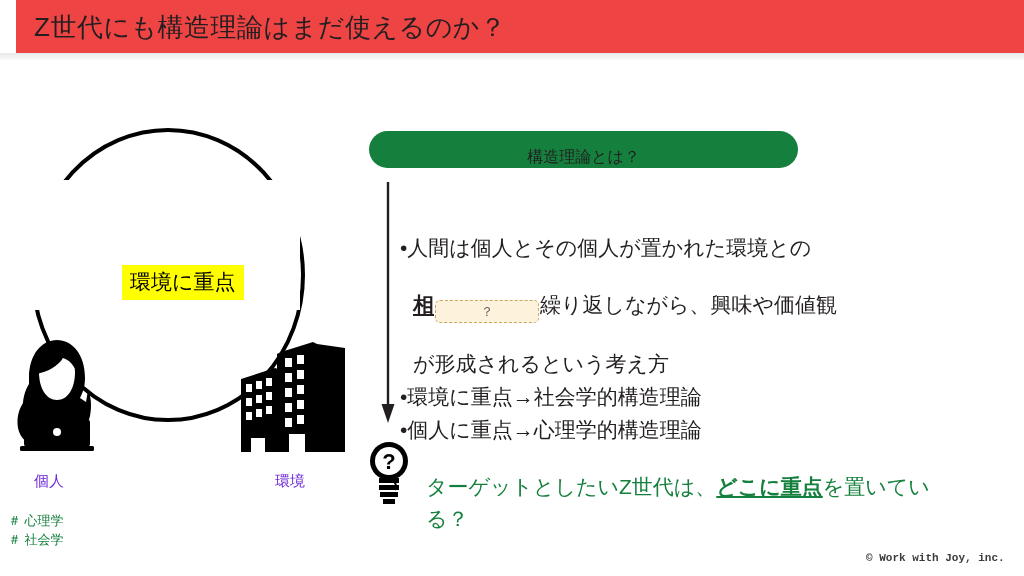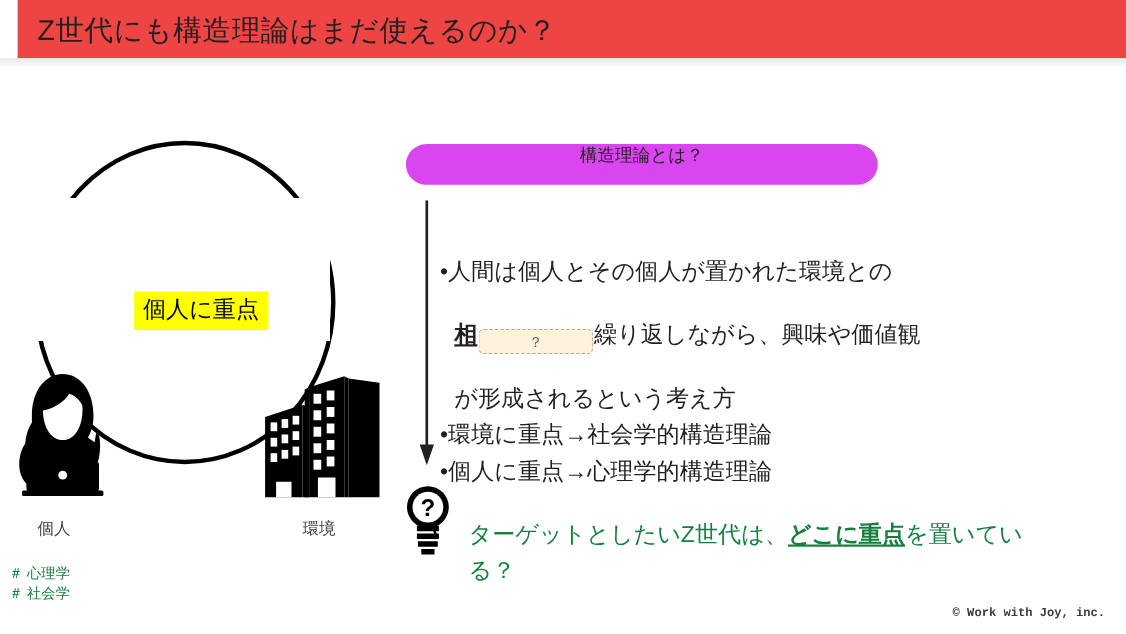--- a/index.html
+++ b/index.html
@@ -37,31 +37,31 @@
     position:absolute;left:122px;top:145px;
     background:#ffff00;color:#000;
     font-size:21px;line-height:30px;
     padding:2px 8px 3px 8px;
     white-space:nowrap;
     z-index:4;
   }
   .person-icon{position:absolute;left:14px;top:212px;z-index:3;}
   .building-icon{position:absolute;left:237px;top:214px;z-index:3;}
   .node-label{
-    position:absolute;font-size:15px;line-height:20px;color:#404040;
+    position:absolute;font-size:15px;line-height:20px;color:#6d28d9;
     white-space:nowrap;z-index:3;
   }
   .label-person{left:34px;top:351px;}
   .label-env{left:275px;top:351px;text-align:right;}
 
   
   .pill{
     position:absolute;left:369px;top:131px;width:429px;height:37px;
-    background:#d946ef;border-radius:19px;
-    display:flex;align-items:flex-start;justify-content:center;
+    background:#15803d;border-radius:19px;
+    display:flex;align-items:flex-end;justify-content:center;
   }
   .pill-text{font-size:16px;line-height:22px;color:#231f20;}
 
   .down-arrow{position:absolute;left:372px;top:182px;}
 
   .bullets{
     position:absolute;left:400px;top:231px;width:560px;
   }
   .bullet-line{
     font-size:21px;line-height:33px;color:#231f20;
@@ -124,21 +124,21 @@
   </div>
   <div class="header-rule"></div>
 
   <div class="diagram">
 
     <svg class="loop-svg" width="370" height="320" viewBox="0 0 370 320">
       <ellipse cx="168" cy="155" rx="135" ry="145" fill="none" stroke="#000000" stroke-width="4"></ellipse>
       <rect x="30" y="60" width="270" height="130" fill="#ffffff"></rect>
     </svg>
 
-    <div class="tag-interaction">個人に重点</div>
+    <div class="tag-interaction">環境に重点</div>
 
     <svg class="person-icon" width="86" height="120" viewBox="0 0 86 120">
       <g fill="#000000">
 
         <path d="M15 46 C15 22 28 8 43 8 C58 8 71 22 71 46 C71 56 68 62 66 66
                  L72 70 L74 58 C77 64 78 74 76 84 C74 94 68 100 60 102
                  L56 78 L30 78 L26 102 C16 99 10 90 9 79 C8 68 11 58 15 52 Z"></path>
 
         <path d="M14 66 C6 72 2 84 4 96 C6 106 13 112 20 112
                  C14 104 13 92 16 84 C18 78 20 72 21 68 Z"></path>

